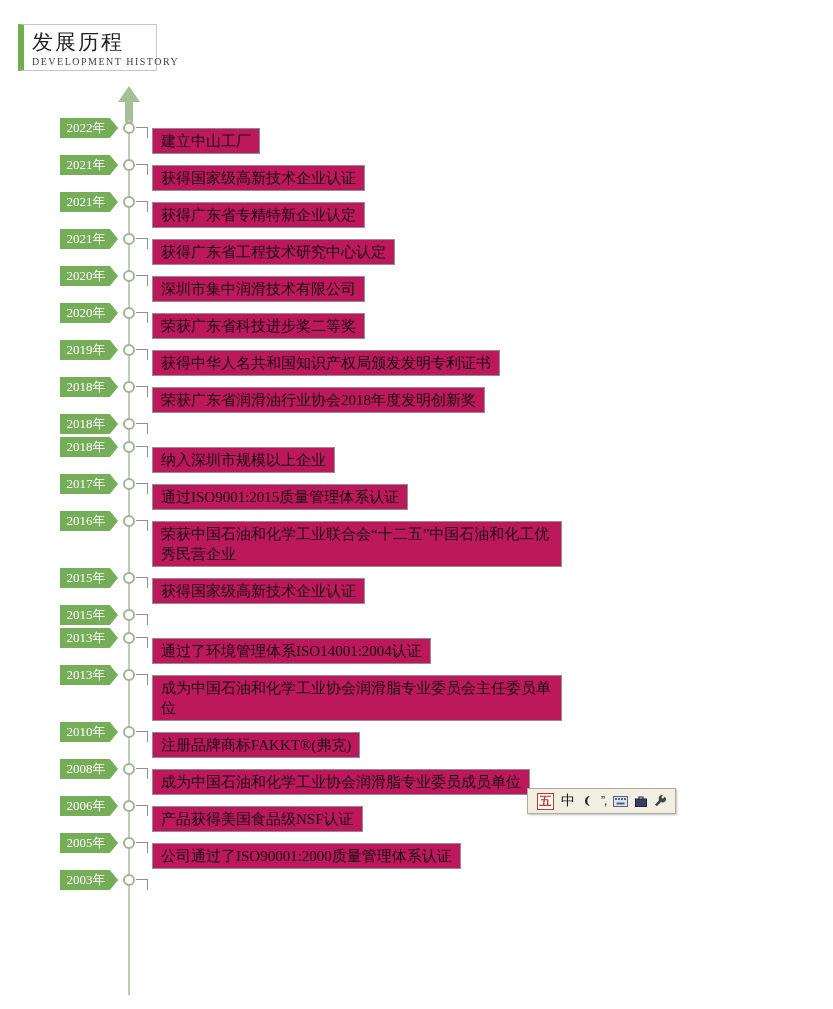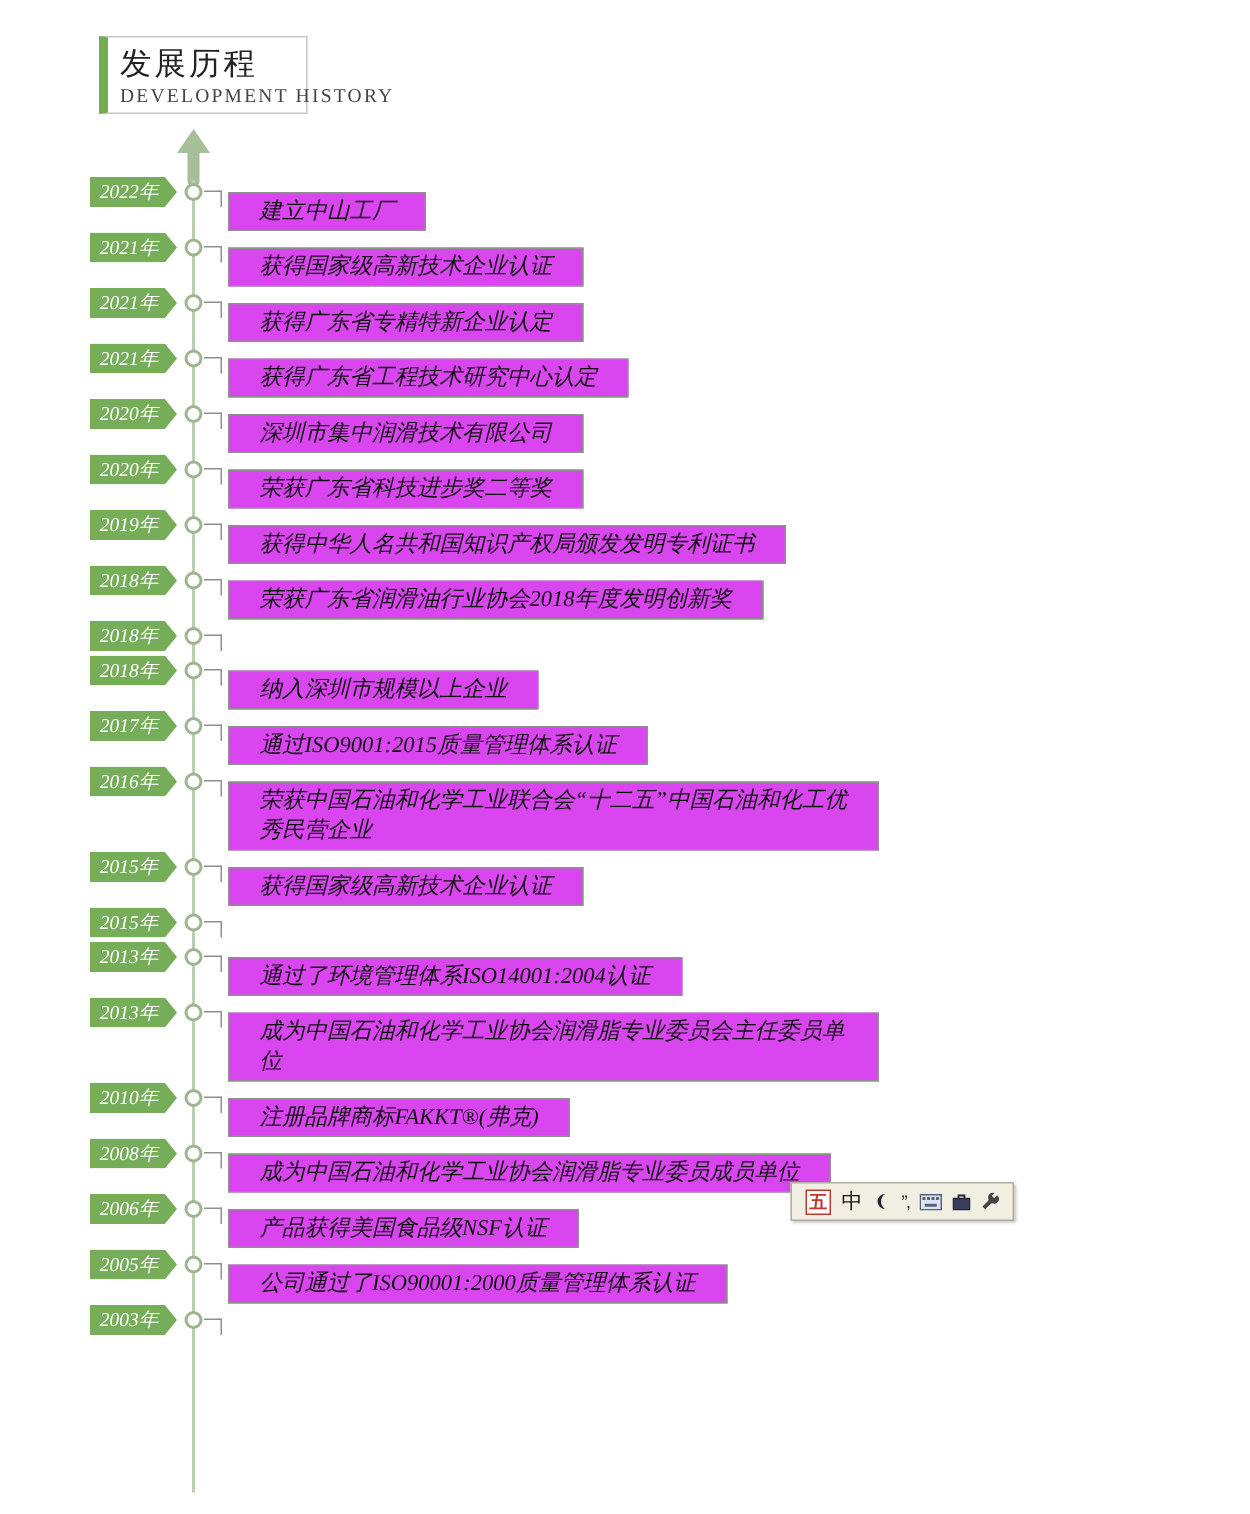--- a/index.html
+++ b/index.html
@@ -13,48 +13,47 @@
 
   
   .header{
     position:absolute;left:18px;top:24px;
     width:118px;
     background:#fff;
     border:1px solid #c6c6c6;
     border-left:6px solid #6fae4e;
     padding:5px 6px 3px 8px;
     box-sizing:content-box;
-    margin-left:48px;
   }
   .header .title{
     font-size:21px;letter-spacing:2px;color:#222;line-height:24px;white-space:nowrap;
   }
   .header .subtitle{
-    font-size:13px;letter-spacing:1.5px;color:#444;margin-top:2px;white-space:nowrap;
+    font-size:10px;letter-spacing:1.5px;color:#444;margin-top:2px;white-space:nowrap;
   }
 
   
   .timeline{position:absolute;left:0;top:80px;width:833px;}
   .tl-line{
     position:absolute;left:128px;top:40px;width:2px;height:875px;
     background:#bccdb2;
   }
   .tl-arrow-head{
     position:absolute;left:118px;top:6px;
     width:0;height:0;
     border-left:11px solid transparent;
     border-right:11px solid transparent;
     border-bottom:16px solid #a7bf99;
   }
   .tl-arrow-stem{
     position:absolute;left:125px;top:22px;width:8px;height:22px;
     background:#a7bf99;border-radius:0 0 3px 3px;
   }
 
-  .rows{position:absolute;left:0;top:38px;width:833px;font-style:italic;}
+  .rows{position:absolute;left:0;top:38px;width:833px;}
   .row{position:relative;margin-bottom:1px;min-height:22px;}
   .badge{
     position:absolute;left:60px;top:0;
     width:58px;height:20px;
     background:#76ad58;color:#fff;
     font-size:13px;line-height:20px;text-align:center;
     clip-path:polygon(0 0,86% 0,100% 50%,86% 100%,0 100%);
     padding-right:6px;box-sizing:border-box;
   }
   .circle{
@@ -63,22 +62,22 @@
     border:2px solid #9fb592;border-radius:50%;
   }
   .elbow{
     position:absolute;left:136px;top:9px;width:11px;height:10px;
     border-top:1px solid #8f8f8f;border-right:1px solid #8f8f8f;
   }
   .box{
     display:inline-block;
     margin:10px 0 0 152px;
     border:1px solid #8f8f8f;
-    background:#d946ef;
-    padding:2px 20px;
+    background:#be185d;
+    padding:2px 8px;
     font-size:15px;line-height:20px;
     max-width:392px;
     color:#111;
   }
 
   
   .ime{
     position:absolute;left:527px;top:788px;height:24px;
     display:flex;align-items:center;gap:7px;
     padding:0 9px;

